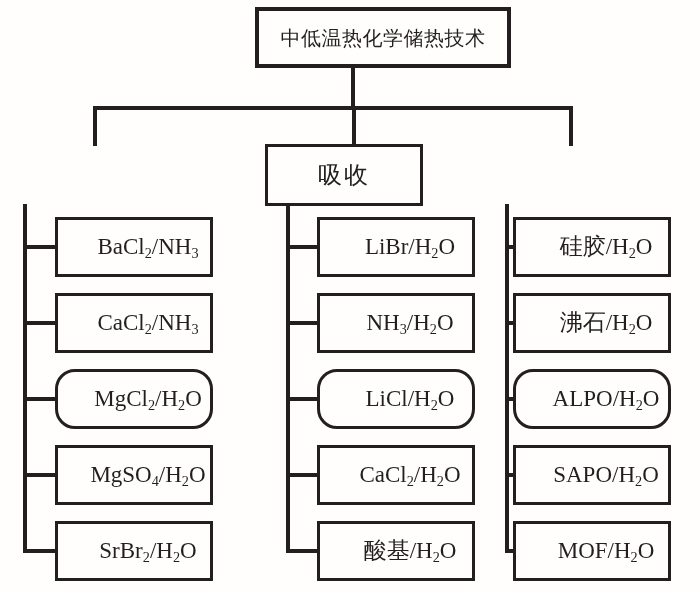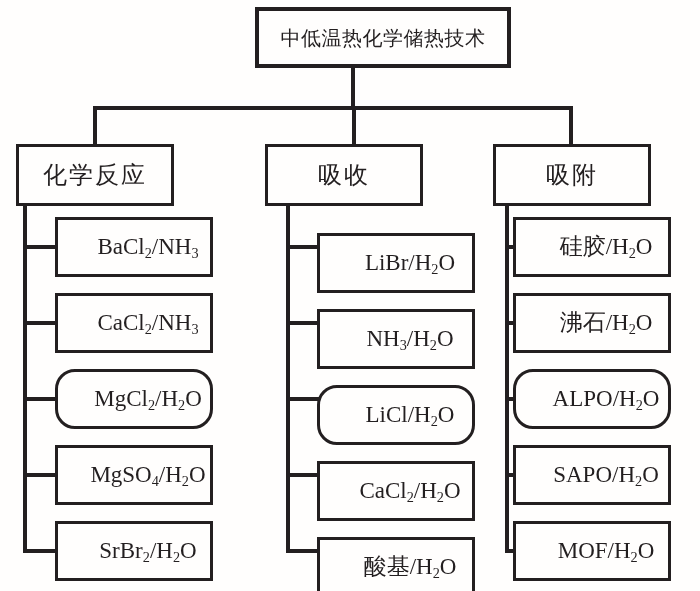--- a/index.html
+++ b/index.html
@@ -46,21 +46,21 @@
     padding-left: 28px;
   }
   .leaf-box sub {
     font-size: 0.62em;
     line-height: 0;
     vertical-align: -0.28em;
   }
   
   .bx0 { left: 16px; }  .bx1 { left: 265px; }  .bx2 { left: 493px; }
   
-  .lx0 { left: 55px; }  .lx1 { left: 317px; margin-top: 16px; }  .lx2 { left: 513px; }
+  .lx0 { left: 55px; }  .lx1 { left: 317px; }  .lx2 { left: 513px; }
   
   .ry0 { top: 217px; } .ry1 { top: 293px; } .ry2 { top: 369px; border-radius: 20px; }
   .ry3 { top: 445px; } .ry4 { top: 521px; }
 </style>
 </head>
 <body>
 
 <div class="stage">
 
   <div class="line" style="left:351px; top:66px; width:4px; height:44px;"></div>
@@ -88,28 +88,22 @@
   <div class="line" style="left:505px; top:245px; width:34px; height:4px;"></div>
   <div class="line" style="left:505px; top:321px; width:34px; height:4px;"></div>
   <div class="line" style="left:505px; top:397px; width:34px; height:4px;"></div>
   <div class="line" style="left:505px; top:473px; width:34px; height:4px;"></div>
   <div class="line" style="left:505px; top:549px; width:34px; height:4px;"></div>
 
   <div class="node root-box">
     <span>中低温热化学储热技术</span>
   </div>
 
-  <div class="node branch-box bx0">
-    <span>化学反应</span>
-  </div>
   <div class="node branch-box bx1">
     <span>吸收</span>
-  </div>
-  <div class="node branch-box bx2">
-    <span>吸附</span>
   </div>
 
   <div class="node leaf-box lx0 ry0">
     <span>BaCl<sub>2</sub>/NH<sub>3</sub></span>
   </div>
   <div class="node leaf-box lx0 ry1">
     <span>CaCl<sub>2</sub>/NH<sub>3</sub></span>
   </div>
   <div class="node leaf-box lx0 ry2">
     <span>MgCl<sub>2</sub>/H<sub>2</sub>O</span>

